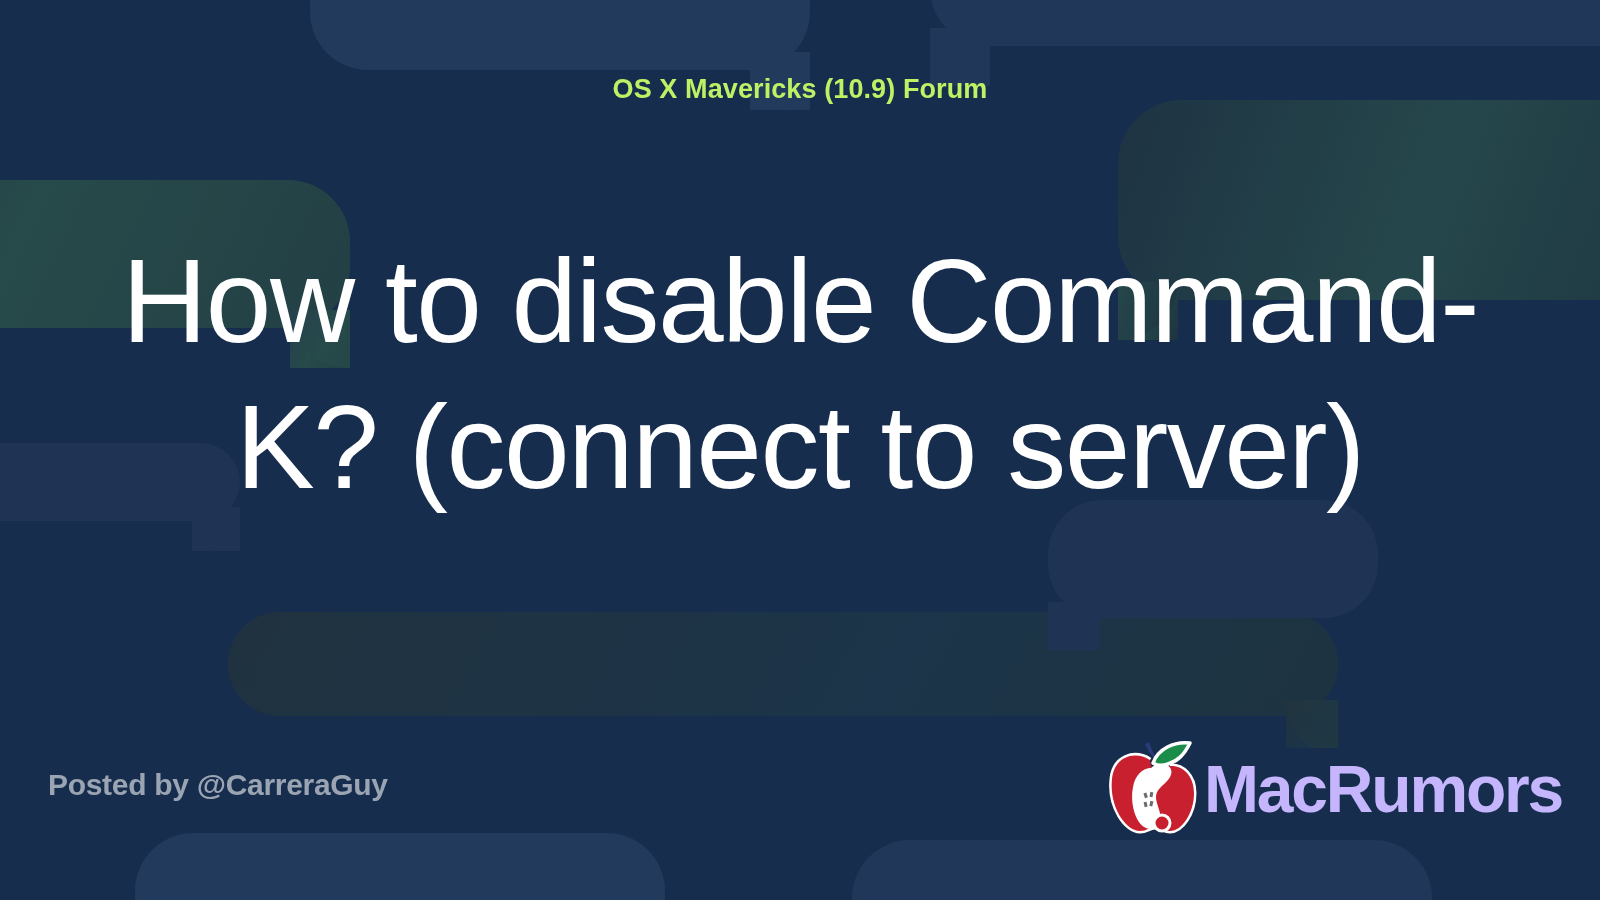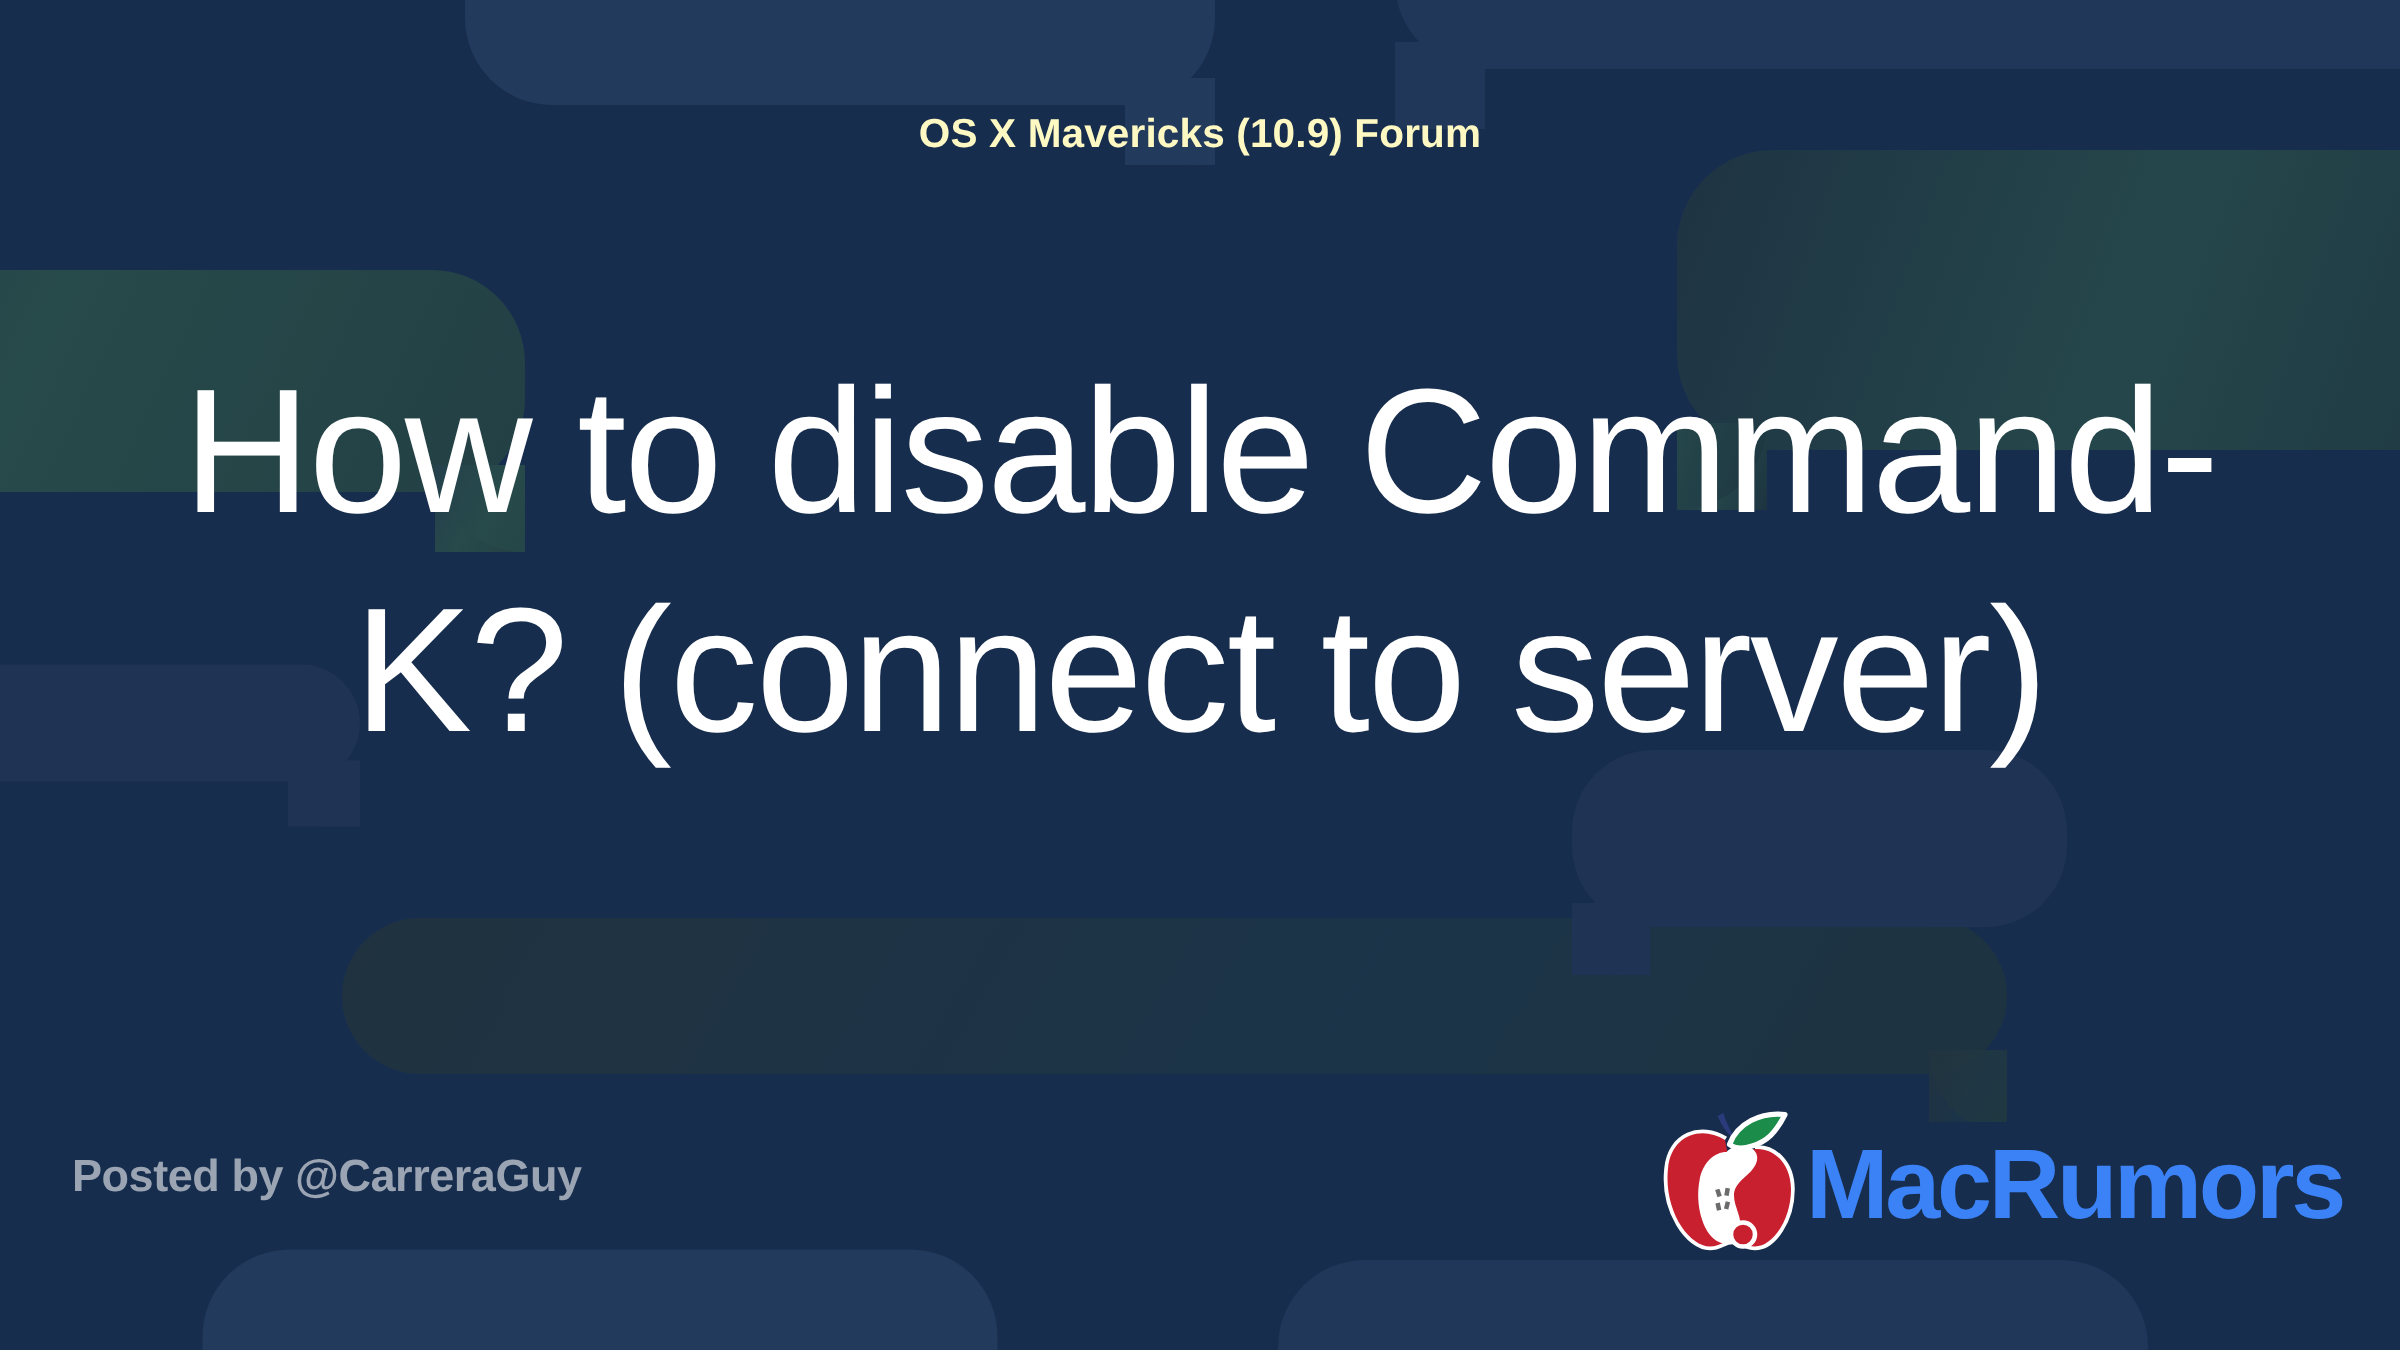--- a/index.html
+++ b/index.html
@@ -66,21 +66,21 @@
     width: 100%;
     height: 100%;
   }
 
   #forum-label {
     position: absolute;
     top: 74px;
     left: 0;
     width: 100%;
     text-align: center;
-    color: #fef9c3;
+    color: #bef264;
     font-size: 27px;
     font-weight: bold;
     letter-spacing: 0.1px;
   }
 
   #post-title {
     position: absolute;
     top: 228px;
     left: 60px;
     width: 1480px;
@@ -107,21 +107,21 @@
   #logo {
     position: absolute;
     right: 38px;
     top: 735px;
     display: flex;
     align-items: center;
     gap: 4px;
   }
   #logo-mark { display: block; width: 96px; height: 102px; }
   #logo-word {
-    color: #3b82f6;
+    color: #c4b5fd;
     font-size: 66px;
     font-weight: bold;
     letter-spacing: -2.2px;
     line-height: 1;
     position: relative;
     top: 3px;
   }
 </style>
 </head>
 <body>

